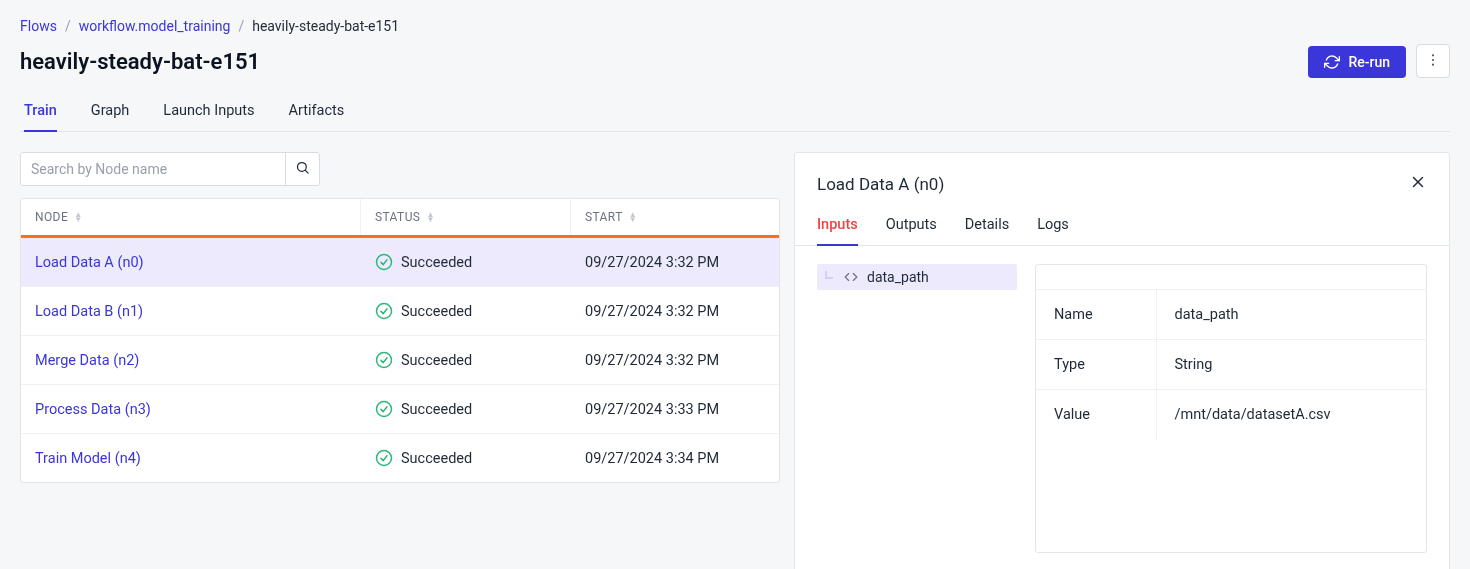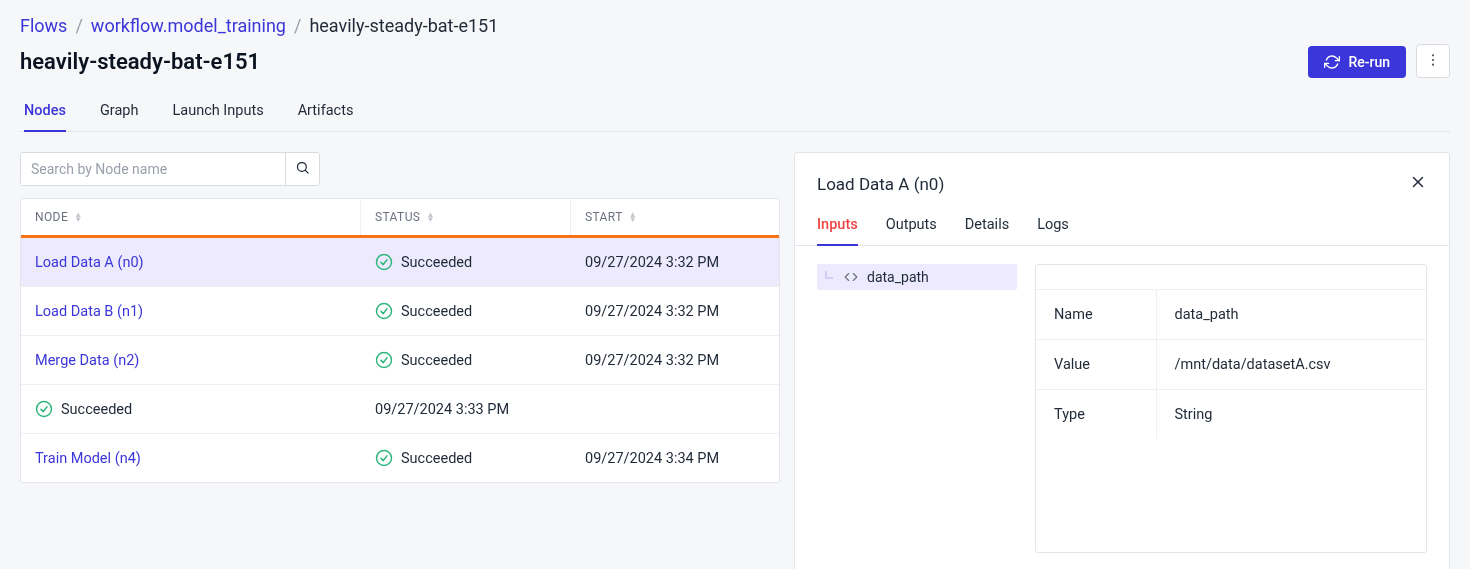--- a/index.html
+++ b/index.html
@@ -17,21 +17,21 @@
       overflow: hidden;
     }
     .page {
       padding: 12px 20px 0 20px;
     }
     
     .breadcrumbs {
       display: flex;
       align-items: center;
       gap: 8px;
-      font-size: 18px;
+      font-size: 14px;
       line-height: 20px;
       padding: 4px 0 6px 0;
       color: #6b7280;
     }
     .breadcrumbs a {
       color: #3b36d9;
       text-decoration: none;
     }
     .breadcrumbs .sep {
       color: #9aa0ab;
@@ -357,21 +357,21 @@
               <circle cx="12" cy="5" r="1.6"></circle>
               <circle cx="12" cy="12" r="1.6"></circle>
               <circle cx="12" cy="19" r="1.6"></circle>
             </svg>
         </span>
       </button>
     </div>
   </div>
 
   <div class="main-tabs">
-    <div class="main-tab active">Nodes</div>
+    <div class="main-tab active">Train</div>
     <div class="main-tab">Graph</div>
     <div class="main-tab">Launch Inputs</div>
     <div class="main-tab">Artifacts</div>
   </div>
 
   <div class="content">
 
     <div class="left-pane">
       <div class="search-wrap">
         <input class="search-input" type="text" placeholder="Search by Node name" style="">
@@ -444,20 +444,21 @@
                   <svg width="18" height="18" viewBox="0 0 24 24" fill="none" stroke="currentColor" stroke-width="2" stroke-linecap="round" stroke-linejoin="round">
                     <circle cx="12" cy="12" r="10"></circle>
                     <polyline points="8 12.5 11 15.5 16 9"></polyline>
                   </svg>
                 </span>
                 <span>Succeeded</span>
               </div>
               <div class="td start">09/27/2024 3:32 PM</div>
             </div>
             <div class="node-row">
+              <div class="td node-name">Process Data (n3)</div>
               <div class="td status">
                 <span class="status-icon">
                   <svg width="18" height="18" viewBox="0 0 24 24" fill="none" stroke="currentColor" stroke-width="2" stroke-linecap="round" stroke-linejoin="round">
                     <circle cx="12" cy="12" r="10"></circle>
                     <polyline points="8 12.5 11 15.5 16 9"></polyline>
                   </svg>
                 </span>
                 <span>Succeeded</span>
               </div>
               <div class="td start">09/27/2024 3:33 PM</div>
@@ -515,26 +516,26 @@
           </div>
         </div>
         <div class="param-table-wrap">
           <table class="param-table">
             <tbody id="detail-kv-rows">
                 <tr>
                   <td class="key">Name</td>
                   <td>data_path</td>
                 </tr>
                 <tr>
+                  <td class="key">Type</td>
+                  <td>String</td>
+                </tr>
+                <tr>
                   <td class="key">Value</td>
                   <td>/mnt/data/datasetA.csv</td>
-                </tr>
-                <tr>
-                  <td class="key">Type</td>
-                  <td>String</td>
                 </tr>
               </tbody>
           </table>
         </div>
       </div>
     </div>
 
   </div>
 
 </div>

